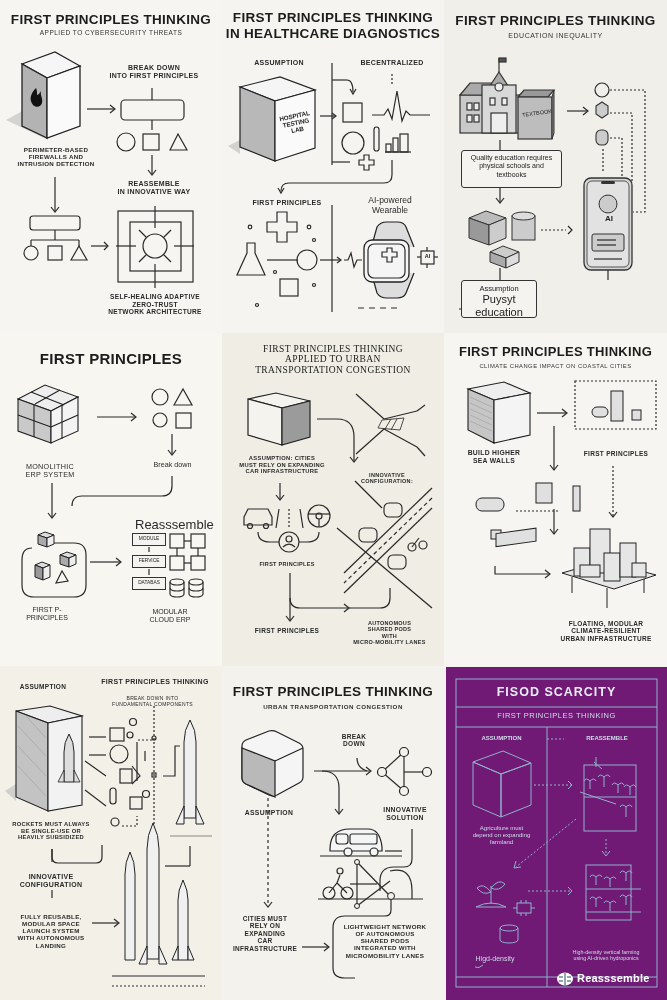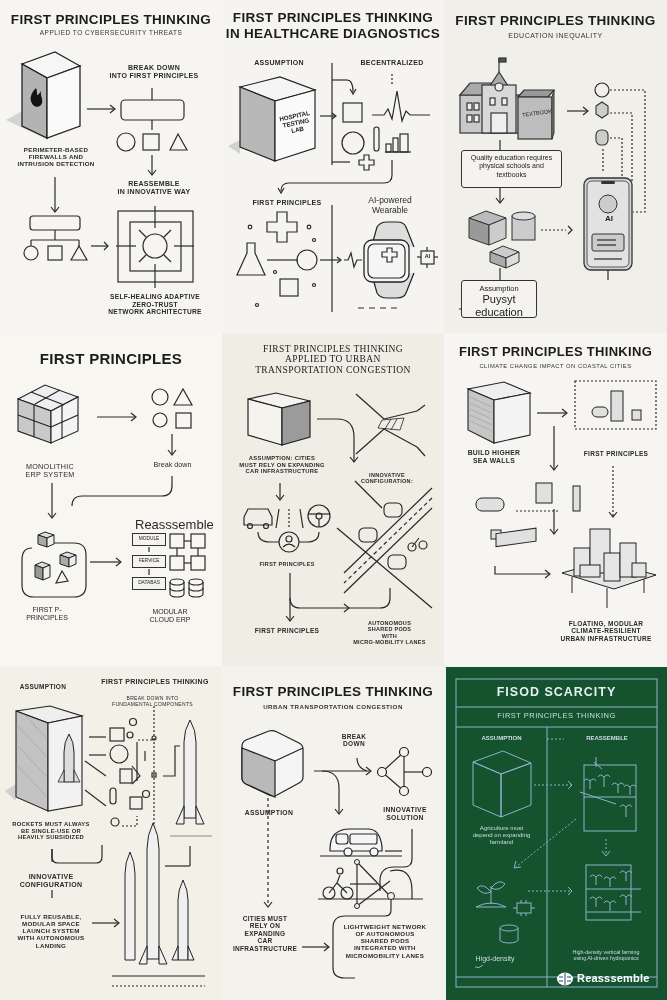--- a/index.html
+++ b/index.html
@@ -8,21 +8,21 @@
   .panel { position: absolute; overflow: hidden; }
   .p1 { left: 0; top: 0; width: 222px; height: 333px; background: #f6f5f1; }
   .p2 { left: 222px; top: 0; width: 222px; height: 333px; background: #f5f4f0; }
   .p3 { left: 444px; top: 0; width: 223px; height: 333px; background: #f0efea; }
   .p4 { left: 0; top: 333px; width: 222px; height: 333px; background: #f8f6f1; }
   .p5 { left: 173px; top: 333px; width: 0; height: 0; }
   .p5 { left: 222px; top: 333px; width: 222px; height: 333px; background: #efede4; }
   .p6 { left: 444px; top: 333px; width: 223px; height: 333px; background: #f6f5f1; }
   .p7 { left: 0; top: 666px; width: 222px; height: 334px; background: #f3f0e8; }
   .p8 { left: 222px; top: 666px; width: 222px; height: 334px; background: #f4f2ec; }
-  .p9 { left: 446px; top: 667px; width: 221px; height: 333px; background: #14532d; color: #dbe6ef; }
+  .p9 { left: 446px; top: 667px; width: 221px; height: 333px; background: #701a75; color: #dbe6ef; }
 
   .t { position: absolute; text-align: center; white-space: pre-line; line-height: 1.15; }
   .h1 { font-weight: 700; font-size: 15px; letter-spacing: 0.3px; color: #1c1c1c; }
   .h2 { font-size: 7.5px; letter-spacing: 0.5px; color: #333; }
   .lbl { font-weight: 700; font-size: 7.2px; letter-spacing: 0.3px; color: #2a2a2a; }
   .lbl-n { font-size: 8.5px; color: #2a2a2a; }
   .serif { font-family: "Liberation Serif", "DejaVu Serif", serif; font-weight: 400; }
   svg { position: absolute; left: 0; top: 0; }
   .stroke { fill: none; stroke: #2a2a2a; stroke-width: 1.2; }
   .box { position: absolute; border: 1px solid #333; border-radius: 3px; background: #f4f3ef; font-size: 7.5px; text-align: center; line-height: 1.2; padding: 3px 2px; }

